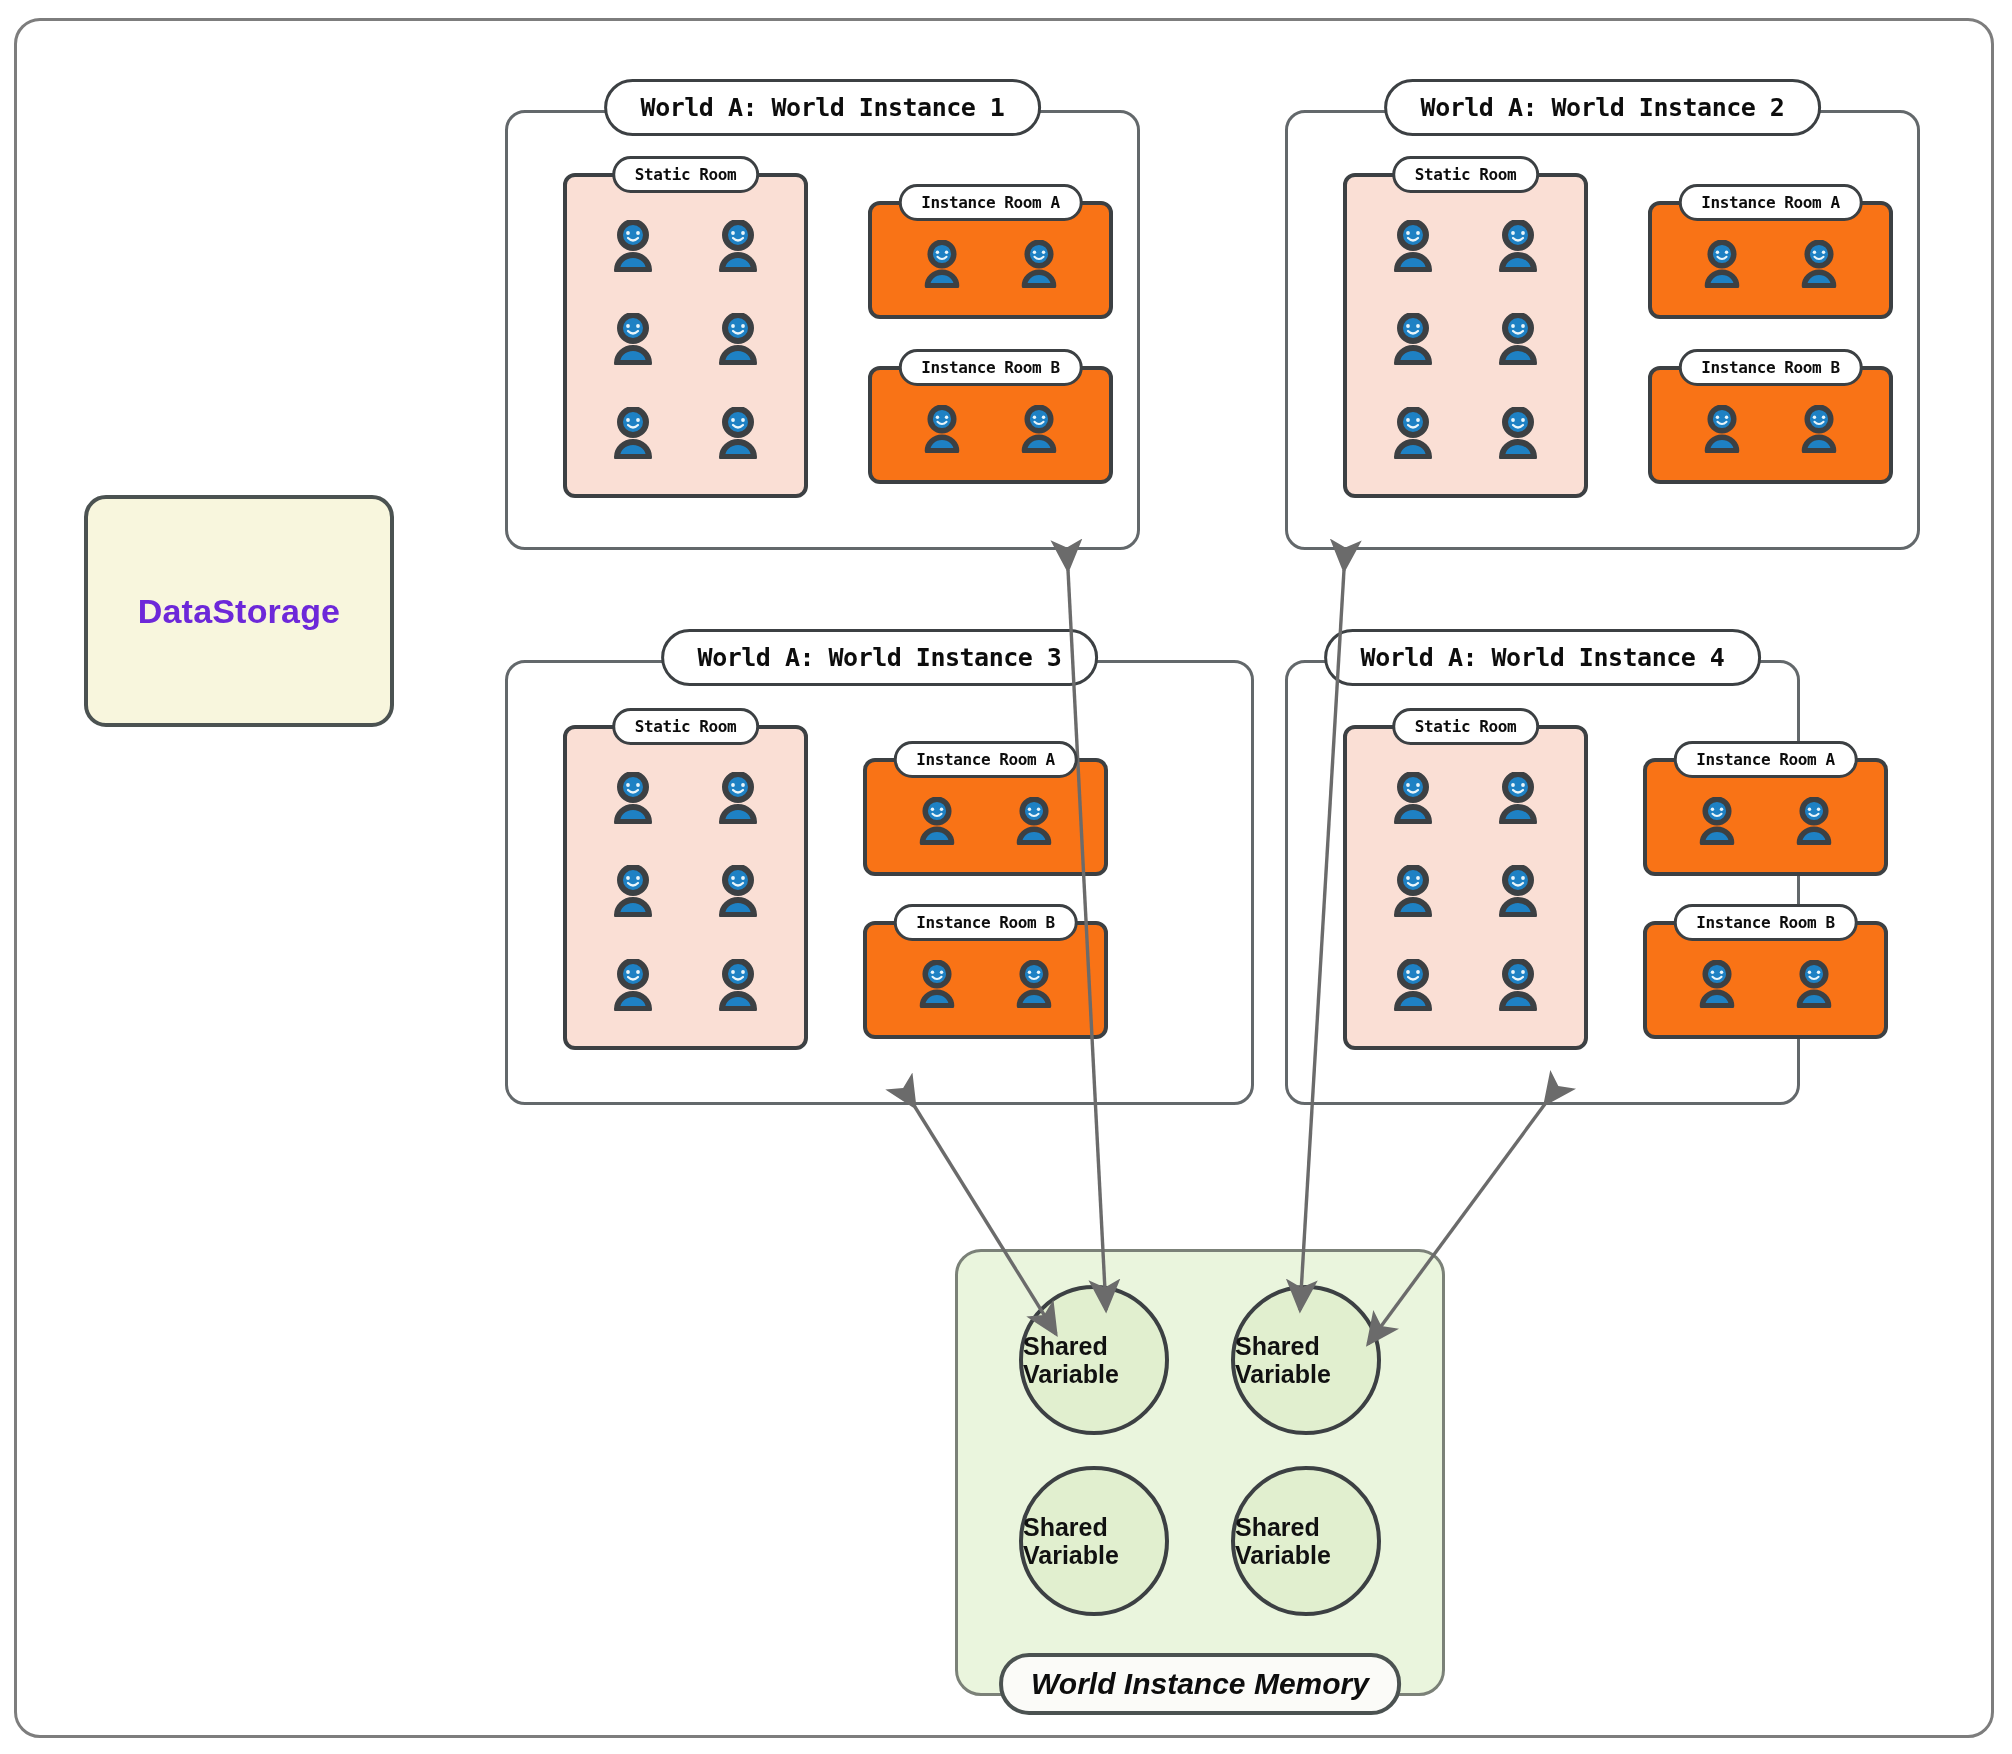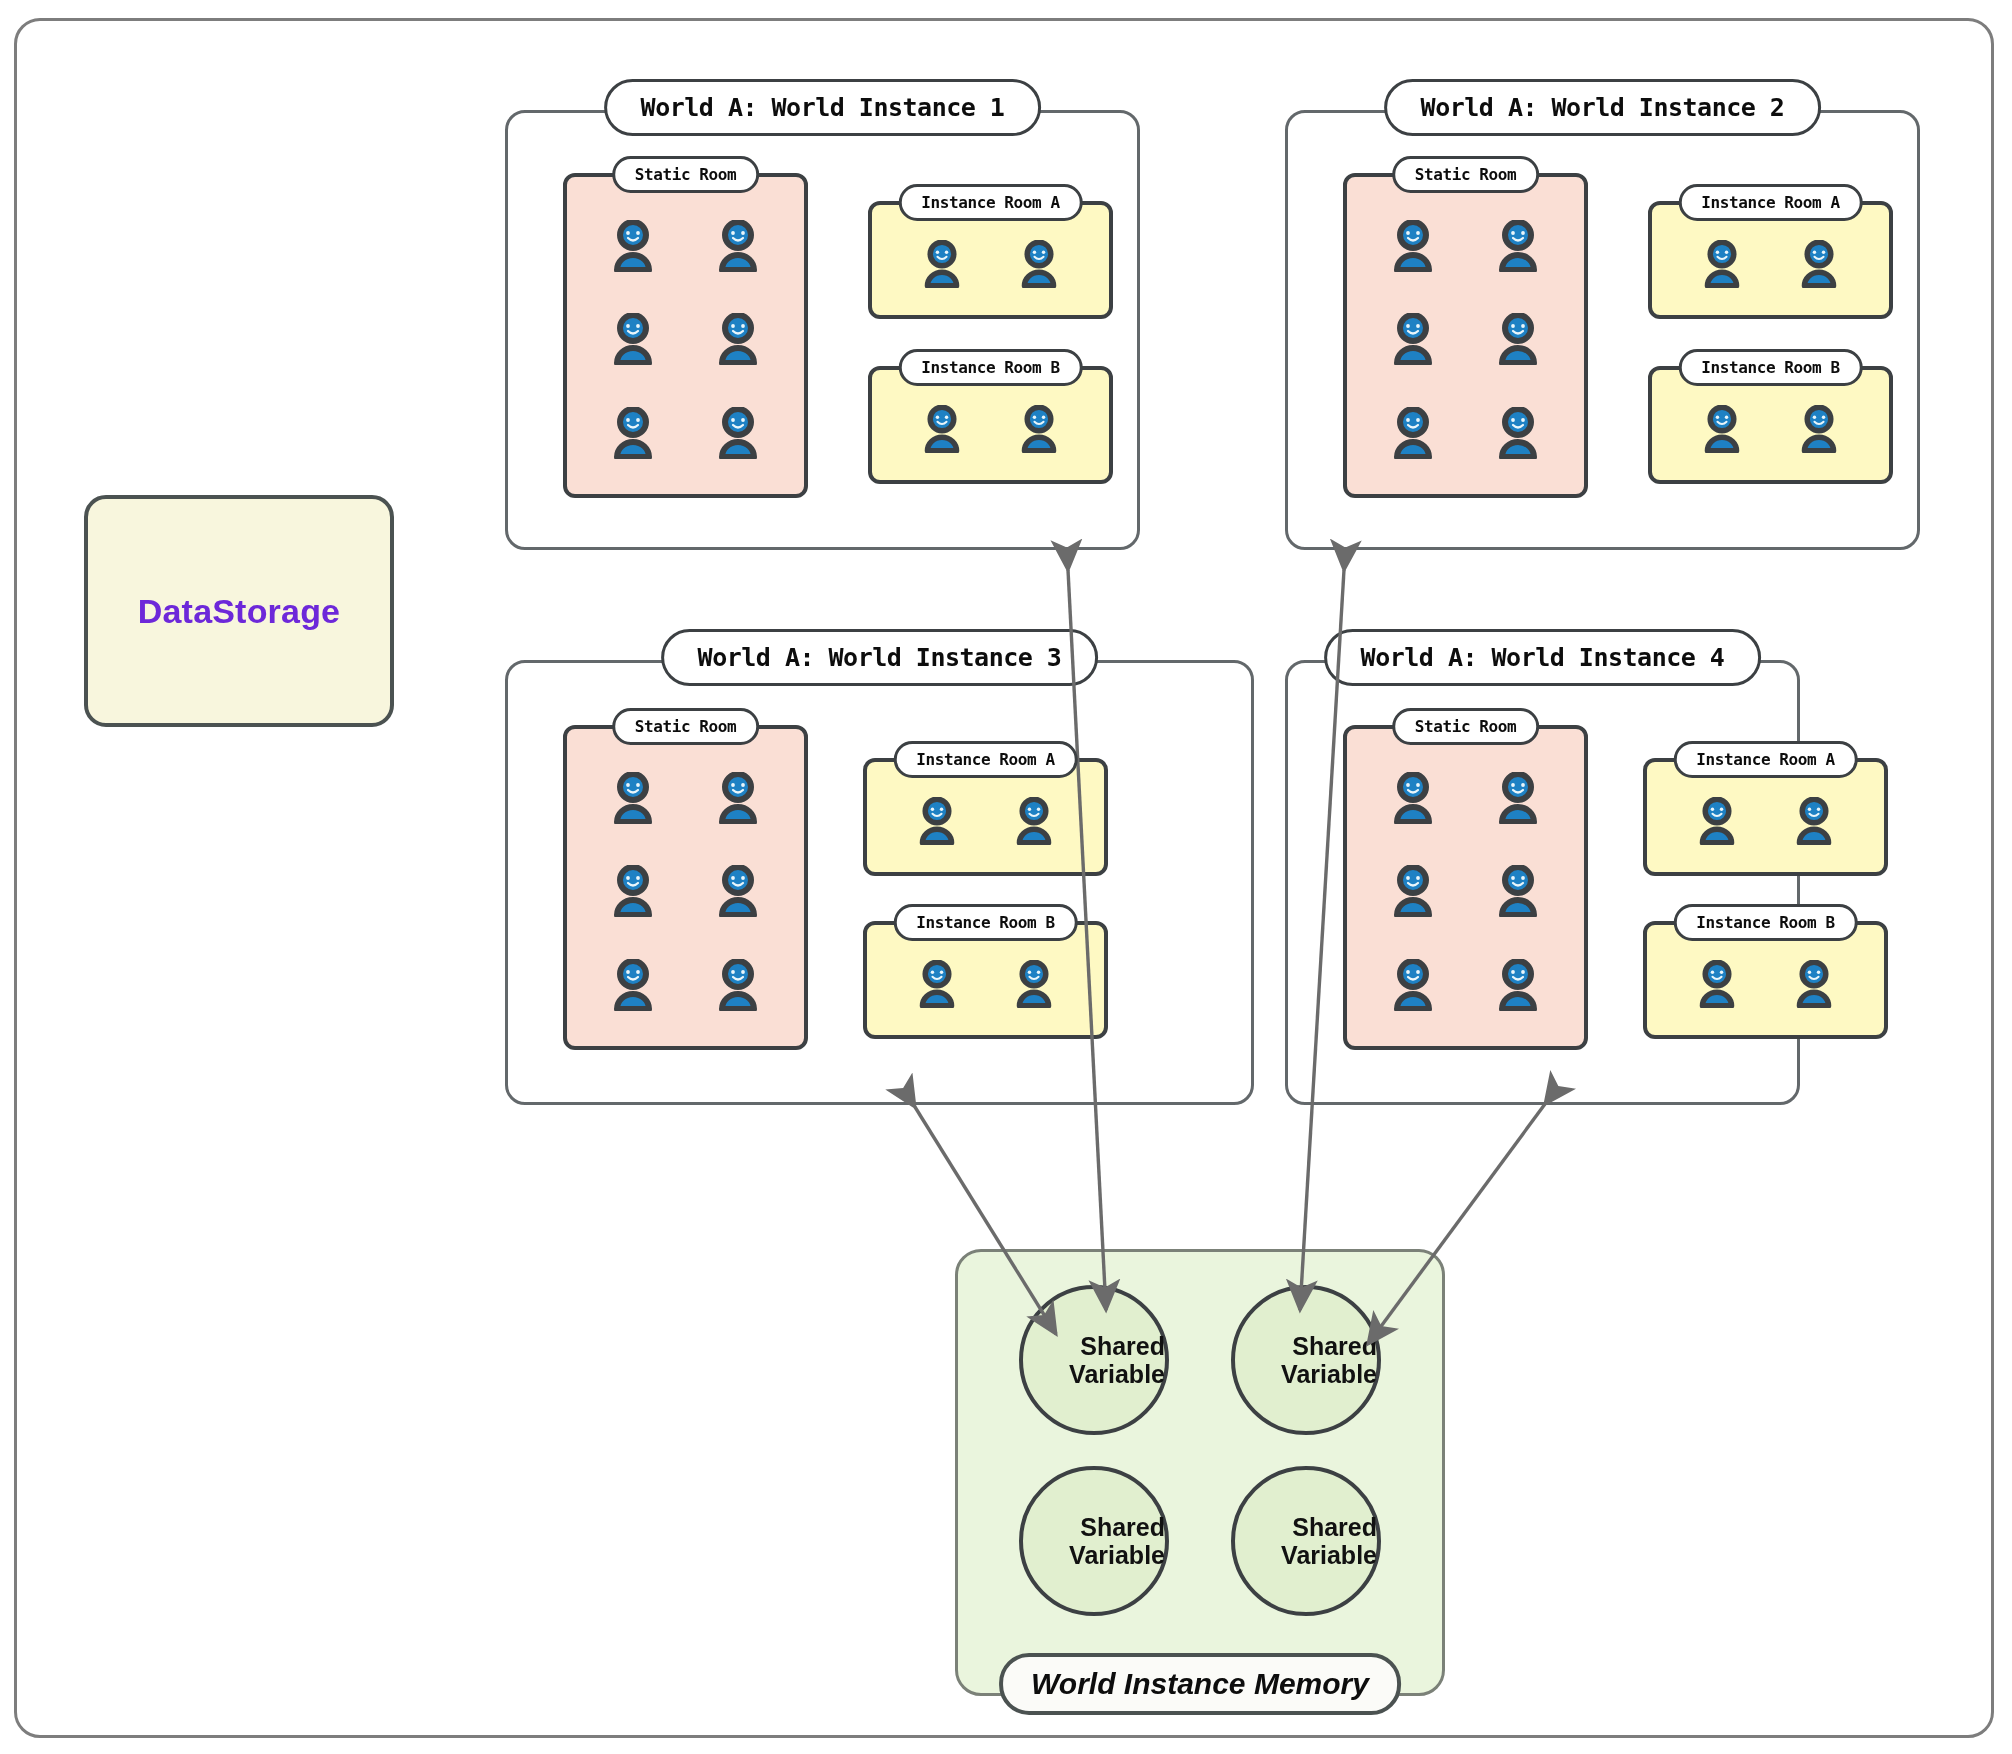--- a/index.html
+++ b/index.html
@@ -110,21 +110,21 @@
     justify-items: center;
     padding: 22px 14px 14px 14px;
     box-sizing: border-box;
   }
   
   .instance-room {
     position: absolute;
     box-sizing: border-box;
     border: 4px solid #3c4043;
     border-radius: 12px;
-    background: #fef9c3;
+    background: #f97316;
   }
   .instance-grid {
     position: absolute;
     inset: 0;
     display: grid;
     grid-template-columns: 1fr 1fr;
     align-items: center;
     justify-items: center;
     padding: 18px 22px 10px 22px;
     box-sizing: border-box;
@@ -155,21 +155,21 @@
     box-sizing: border-box;
   }
   .shared-var {
     width: 142px;
     height: 142px;
     border-radius: 50%;
     border: 4px solid #3c4043;
     background: #e1efcf;
     display: flex;
     flex-direction: column;
-    align-items: flex-end;
+    align-items: flex-start;
     justify-content: center;
     text-align: center;
     font-size: 25px;
     font-weight: bold;
     line-height: 1.12;
     color: #111111;
   }
   .memory-title {
     position: absolute;
     bottom: -22px;

